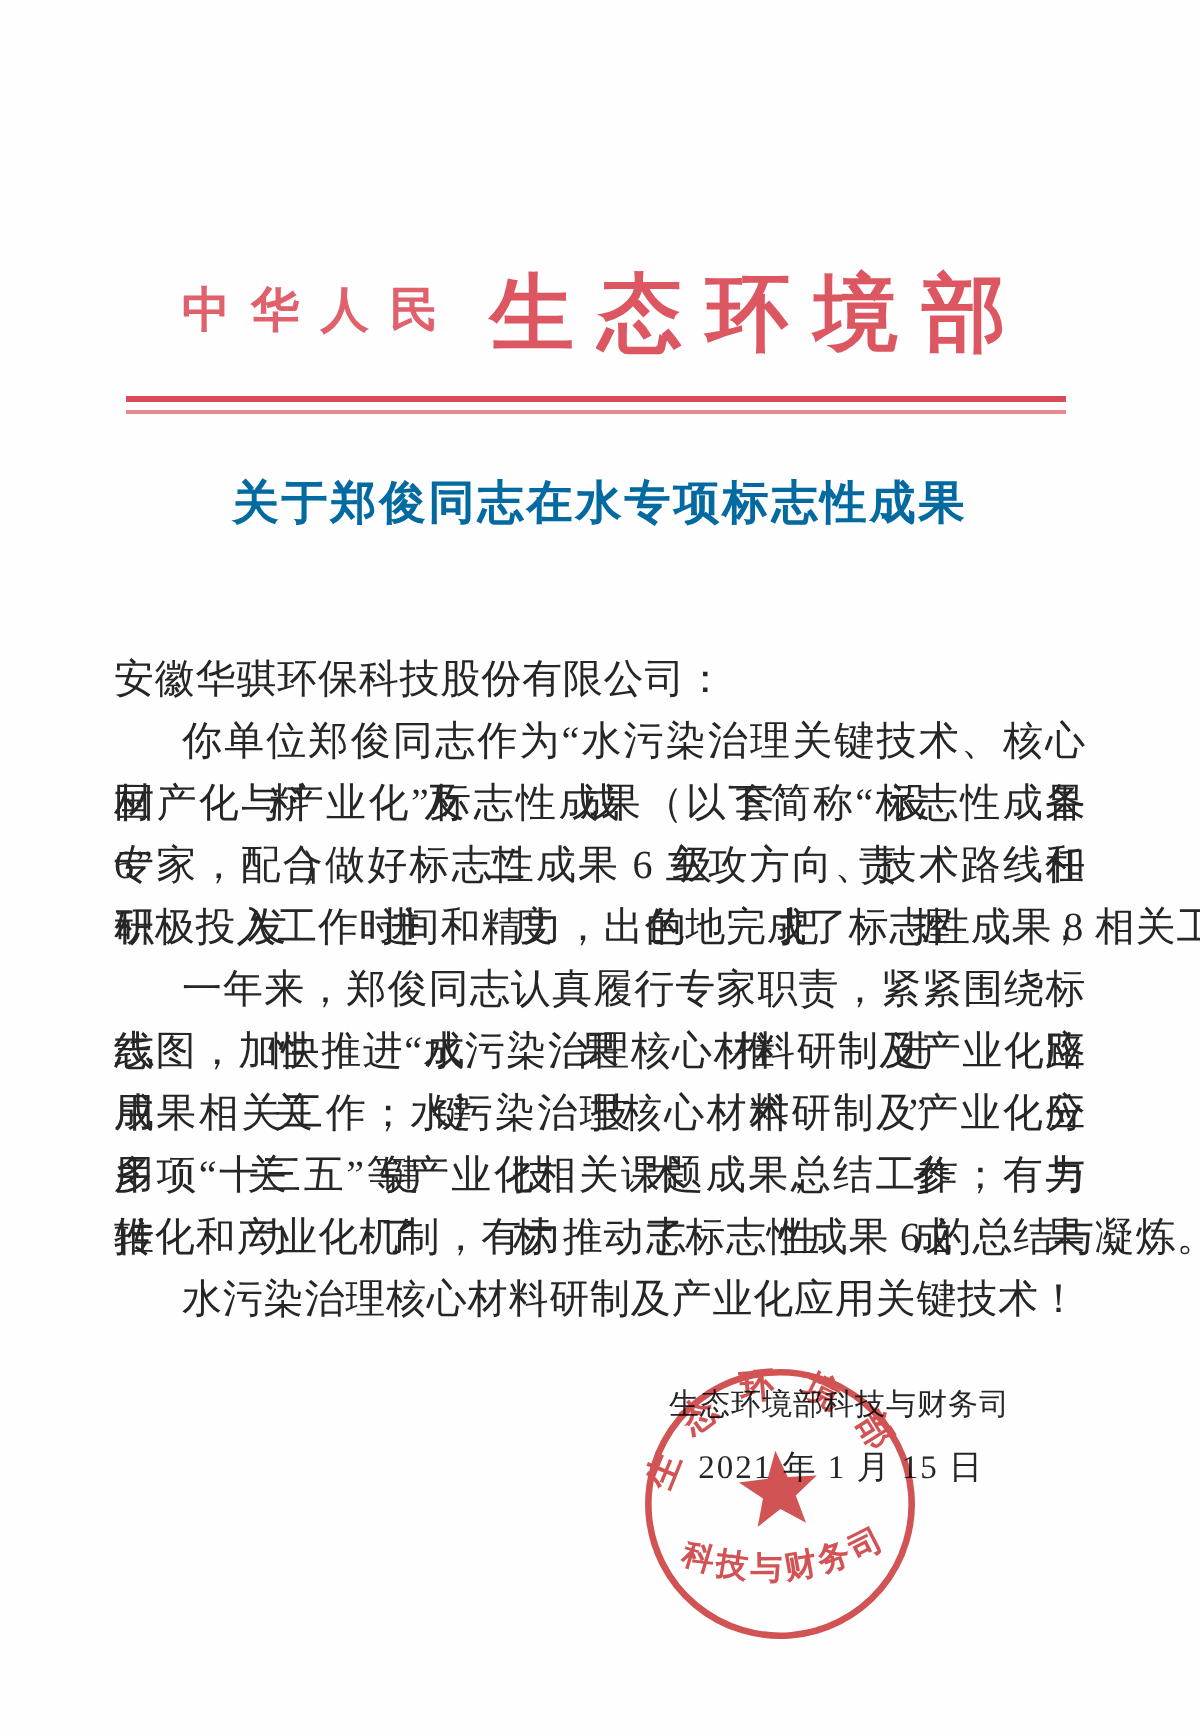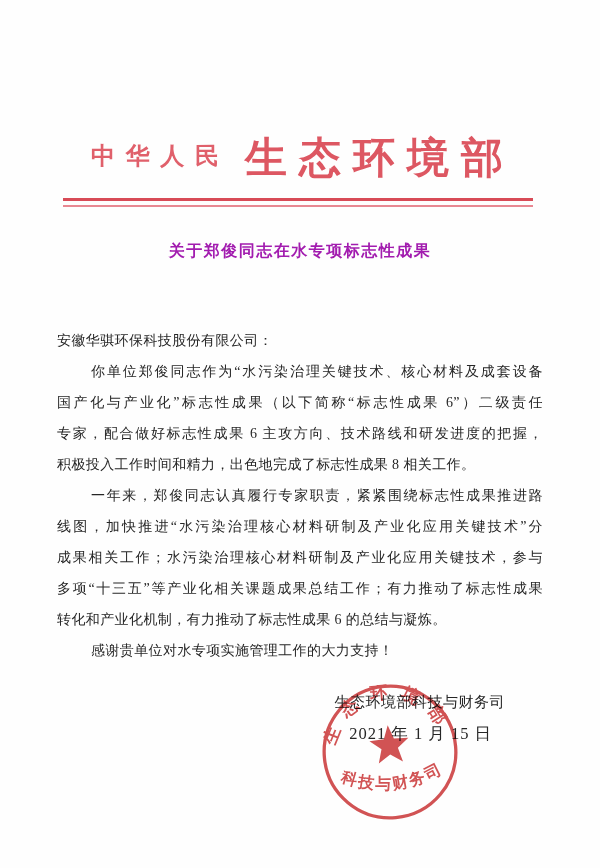--- a/index.html
+++ b/index.html
@@ -30,27 +30,27 @@
   }
   
   .rule{position:absolute;left:63px;top:198px;width:470px;}
   .rule-thick{height:3px;background:#d84b57;}
   .rule-thin{height:2px;background:#e88892;margin-top:4px;}
   
   .title{
     position:absolute;left:0;top:234px;width:600px;
     text-align:center;
     font-family:"Liberation Sans","DejaVu Sans",sans-serif;
-    font-weight:bold;font-size:16px;line-height:34px;color:#a21caf;
+    font-weight:bold;font-size:23px;line-height:34px;color:#0369a1;
     letter-spacing:1.5px;
   }
   
   .body{
     position:absolute;left:57px;top:325px;width:486px;
-    font-size:14px;color:#262626;
+    font-size:20px;color:#262626;
   }
   .bline{
     height:31px;line-height:31px;
     text-align:left;white-space:nowrap;
     letter-spacing:0.4px;
   }
   .bline.fill{
     white-space:normal;
     text-align:justify;text-align-last:justify;text-justify:inter-character;
   }
@@ -102,21 +102,21 @@
     <div class="bline">安徽华骐环保科技股份有限公司：</div>
     <div class="bline indent fill">你单位郑俊同志作为“水污染治理关键技术、核心材料及成套设备</div>
     <div class="bline fill">国产化与产业化”标志性成果（以下简称“标志性成果 6”）二级责任</div>
     <div class="bline fill">专家，配合做好标志性成果 6 主攻方向、技术路线和研发进度的把握，</div>
     <div class="bline">积极投入工作时间和精力，出色地完成了标志性成果 8 相关工作。</div>
     <div class="bline indent fill">一年来，郑俊同志认真履行专家职责，紧紧围绕标志性成果推进路</div>
     <div class="bline fill">线图，加快推进“水污染治理核心材料研制及产业化应用关键技术”分</div>
     <div class="bline fill">成果相关工作；水污染治理核心材料研制及产业化应用关键技术，参与</div>
     <div class="bline fill">多项“十三五”等产业化相关课题成果总结工作；有力推动了标志性成果</div>
     <div class="bline">转化和产业化机制，有力推动了标志性成果 6 的总结与凝炼。</div>
-    <div class="bline indent">感谢贵单位对水专项实施管理工作的大力支持！</div>
+    <div class="bline indent">水污染治理核心材料研制及产业化应用关键技术！</div>
   </main>
 
   <div class="signer">生态环境部科技与财务司</div>
   <div class="date">2021 年 1 月 15 日</div>
 
   <svg class="seal" viewBox="0 0 140 140" aria-hidden="true">
     <defs>
       <path id="sealArc" d="M 20,88 A 53,53 0 1 1 120,88" fill="none"></path>
       <path id="sealBtm" d="M 24,96 Q 70,116 116,96" fill="none"></path>
     </defs>

